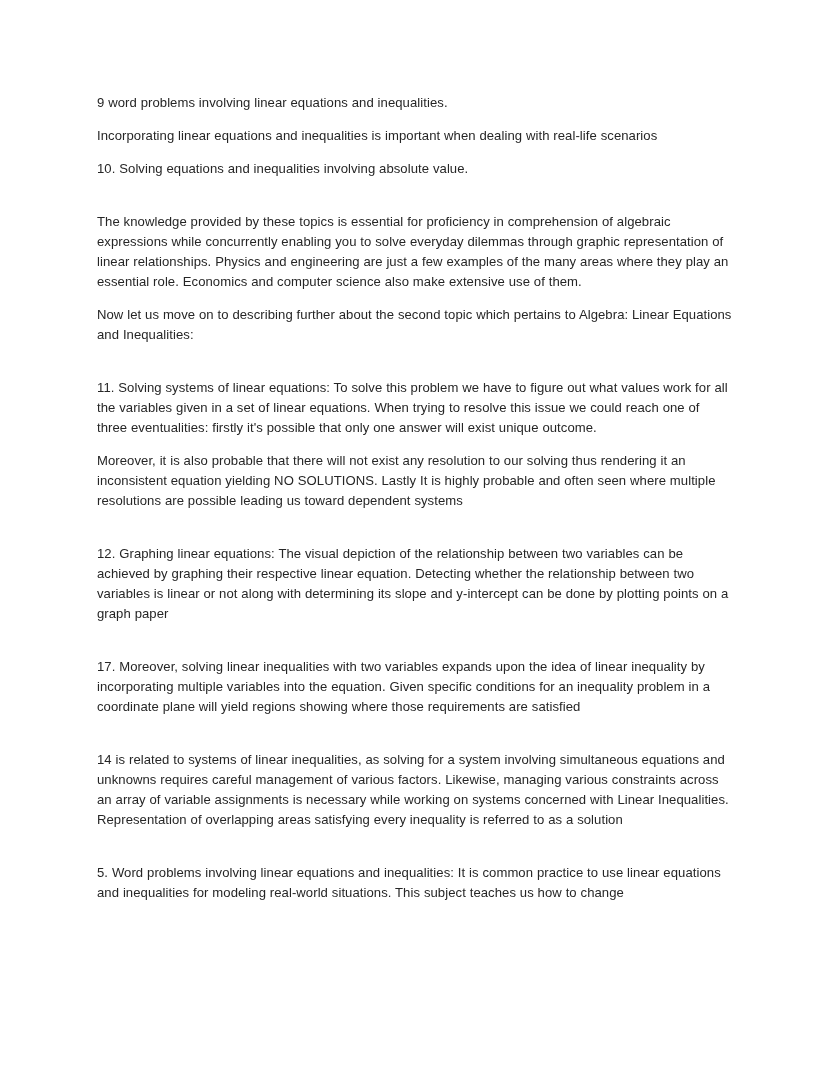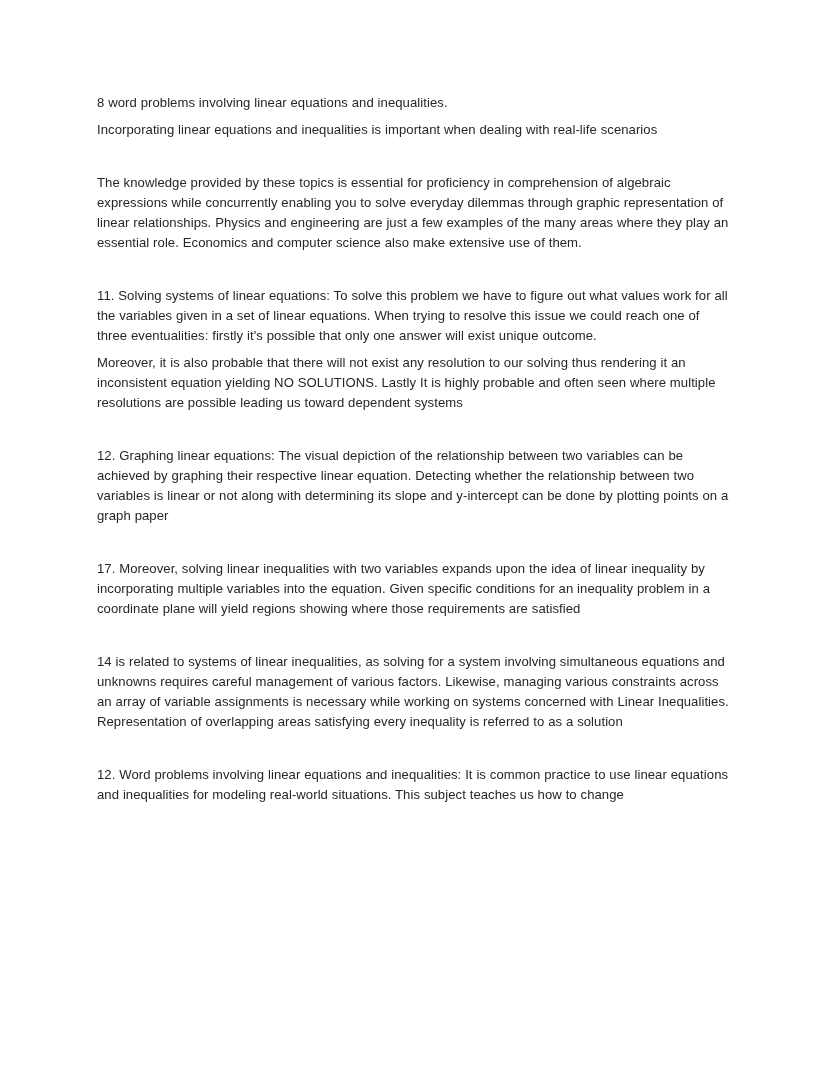--- a/index.html
+++ b/index.html
@@ -31,43 +31,45 @@
     font-size: 13.1px;
     line-height: 20px;
     color: #262626;
     letter-spacing: 0.005em;
     text-align: left;
     word-spacing: 0.01em;
   }
 
   
   .para + .para {
-    margin-top: 7px;
+    margin-top: 13px;
   }
 
   
   .section-gap {
     height: 33px;
   }
 </style>
 </head>
 <body>
 
 <div class="page">
   <div class="doc-body">
 
     <div>
-      <p class="para">8 word problems involving linear equations and inequalities.</p>
+      <p class="para">9 word problems involving linear equations and inequalities.</p>
       <p class="para">Incorporating linear equations and inequalities is important when dealing with real-life scenarios</p>
+      <p class="para">10. Solving equations and inequalities involving absolute value.</p>
     </div>
 
     <div class="section-gap"></div>
 
     <div>
       <p class="para">The knowledge provided by these topics is essential for proficiency in comprehension of algebraic expressions while concurrently enabling you to solve everyday dilemmas through graphic representation of linear relationships. Physics and engineering are just a few examples of the many areas where they play an essential role. Economics and computer science also make extensive use of them.</p>
+      <p class="para">Now let us move on to describing further about the second topic which pertains to Algebra: Linear Equations and Inequalities:</p>
     </div>
 
     <div class="section-gap"></div>
 
     <div>
       <p class="para">11. Solving systems of linear equations: To solve this problem we have to figure out what values work for all the variables given in a set of linear equations. When trying to resolve this issue we could reach one of three eventualities: firstly it's possible that only one answer will exist unique outcome.</p>
       <p class="para">Moreover, it is also probable that there will not exist any resolution to our solving thus rendering it an inconsistent equation yielding NO SOLUTIONS. Lastly It is highly probable and often seen where multiple resolutions are possible leading us toward dependent systems</p>
     </div>
 
     <div class="section-gap"></div>
@@ -84,17 +86,17 @@
 
     <div class="section-gap"></div>
 
     <div>
       <p class="para">14 is related to systems of linear inequalities, as solving for a system involving simultaneous equations and unknowns requires careful management of various factors. Likewise, managing various constraints across an array of variable assignments is necessary while working on systems concerned with Linear Inequalities. Representation of overlapping areas satisfying every inequality is referred to as a solution</p>
     </div>
 
     <div class="section-gap"></div>
 
     <div>
-      <p class="para">12. Word problems involving linear equations and inequalities: It is common practice to use linear equations and inequalities for modeling real-world situations. This subject teaches us how to change</p>
+      <p class="para">5. Word problems involving linear equations and inequalities: It is common practice to use linear equations and inequalities for modeling real-world situations. This subject teaches us how to change</p>
     </div>
 
   </div>
 </div>
 
 </body></html>

